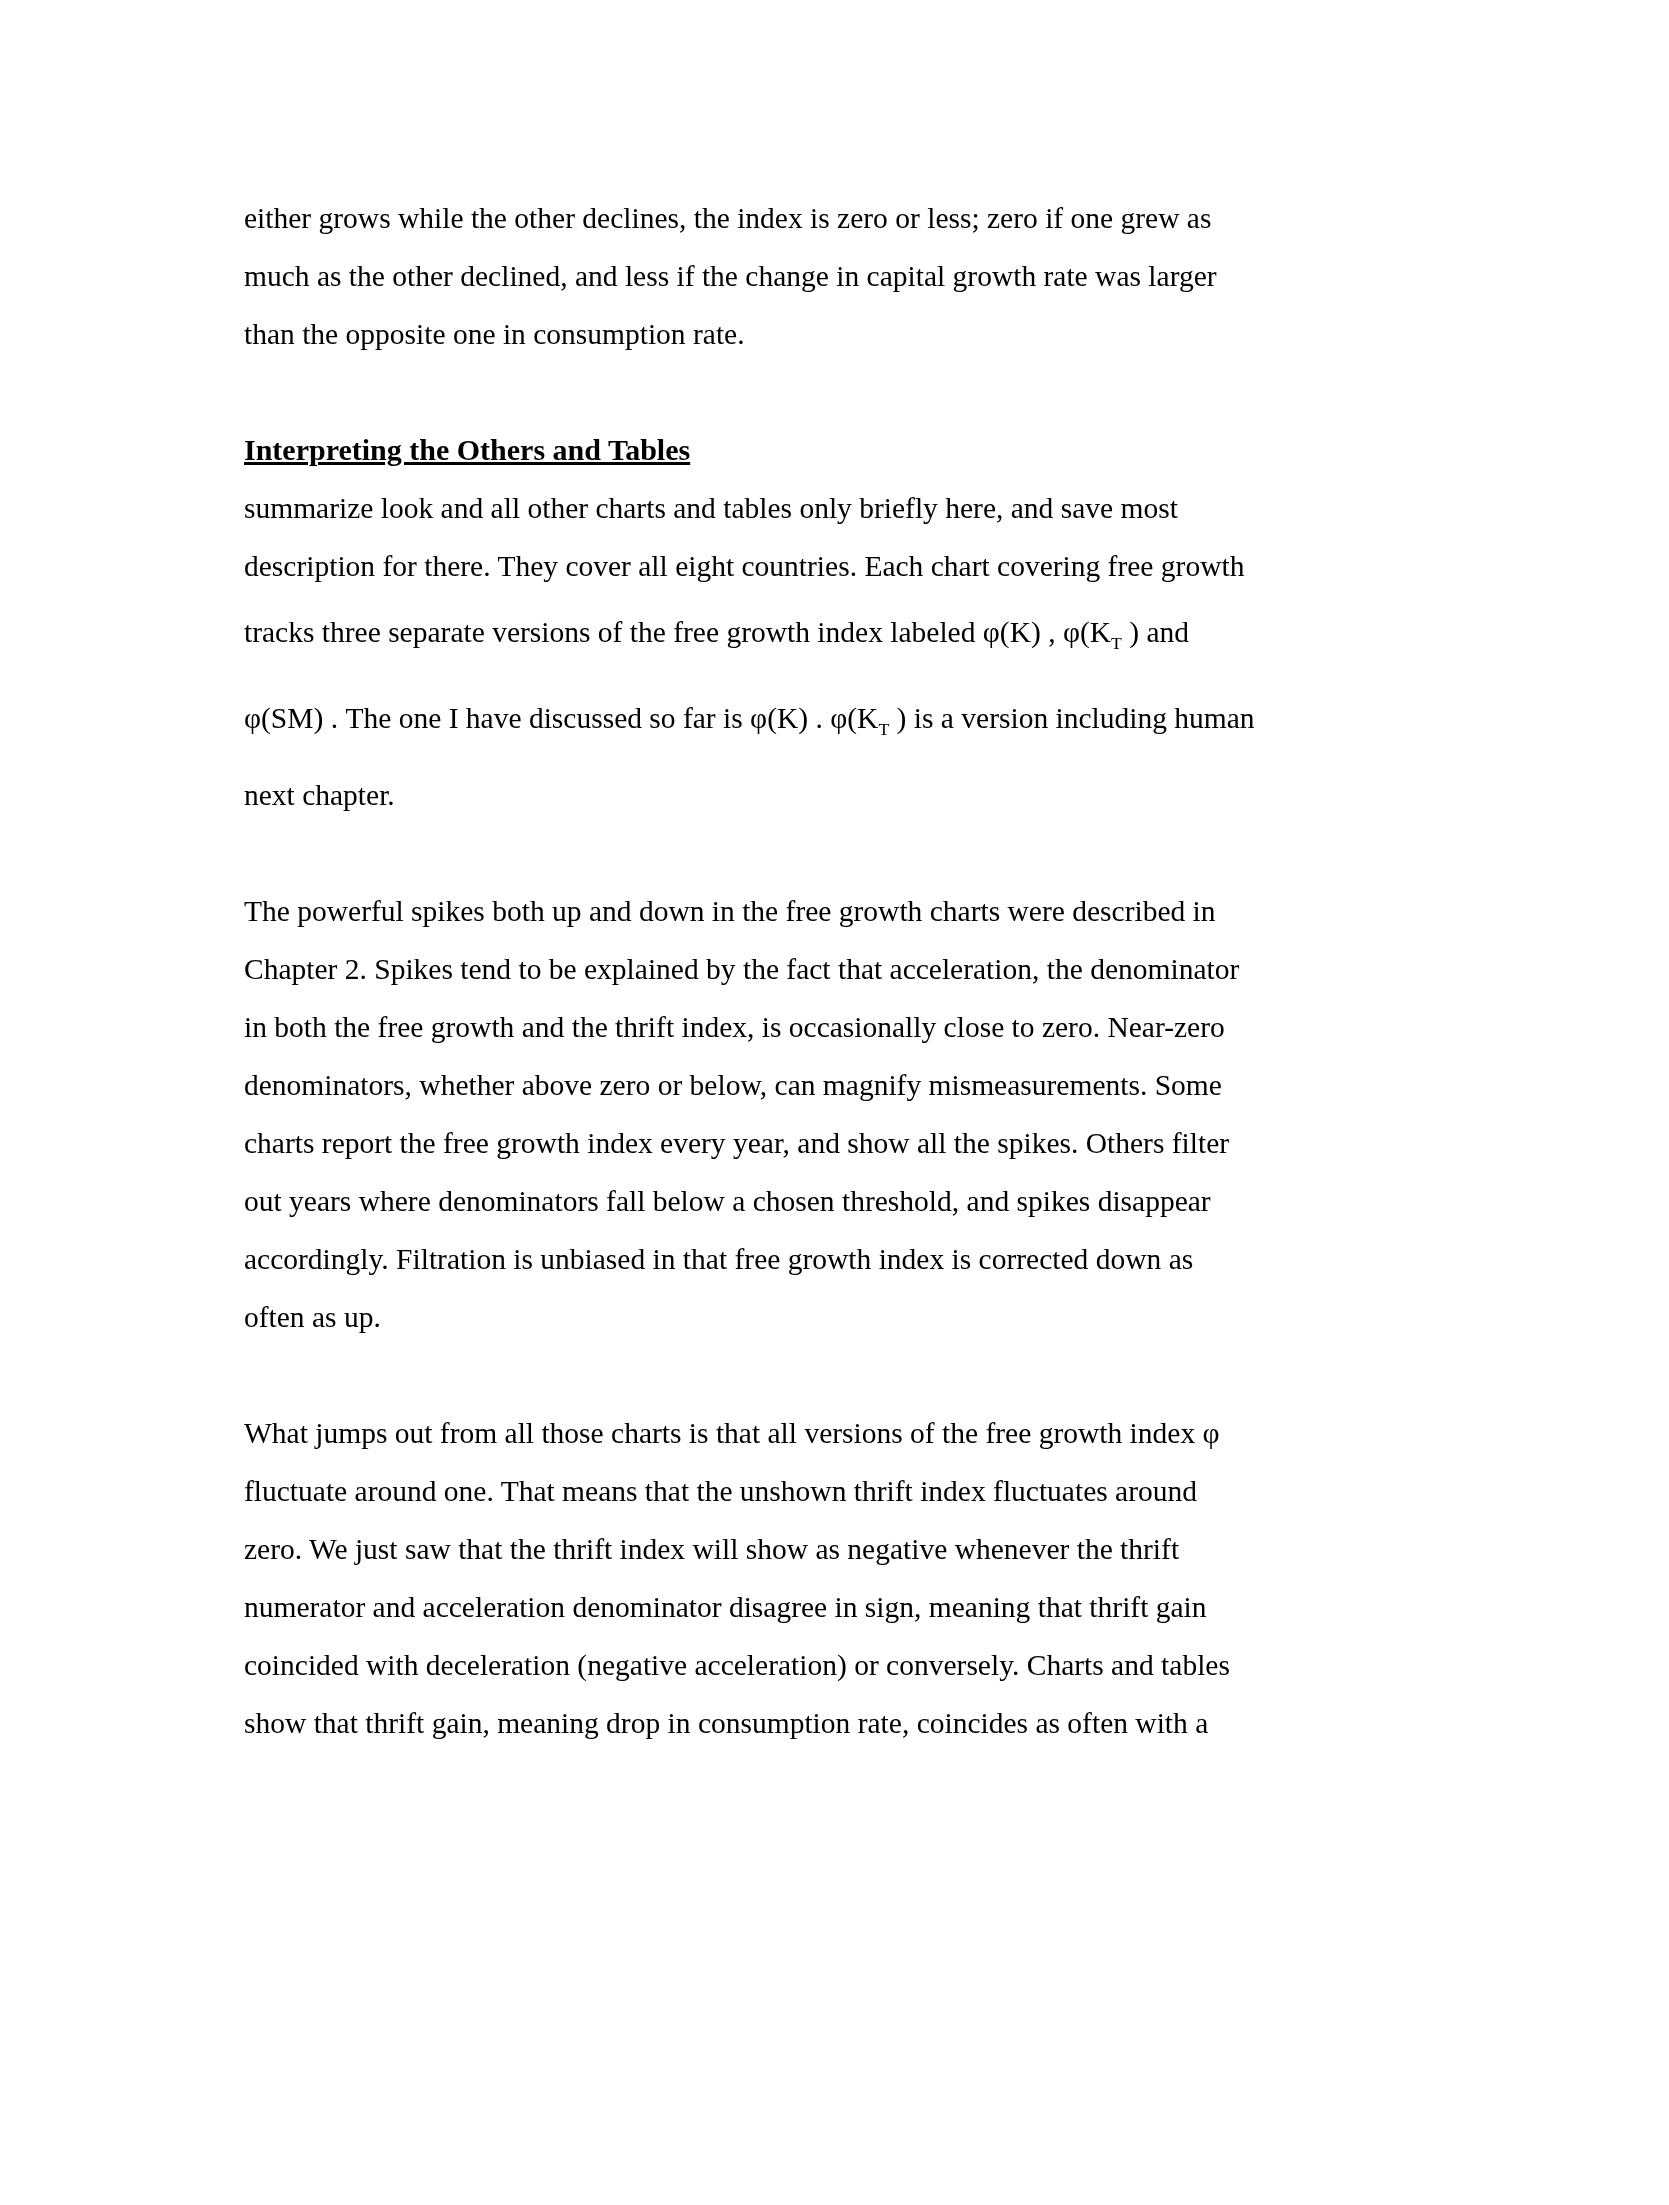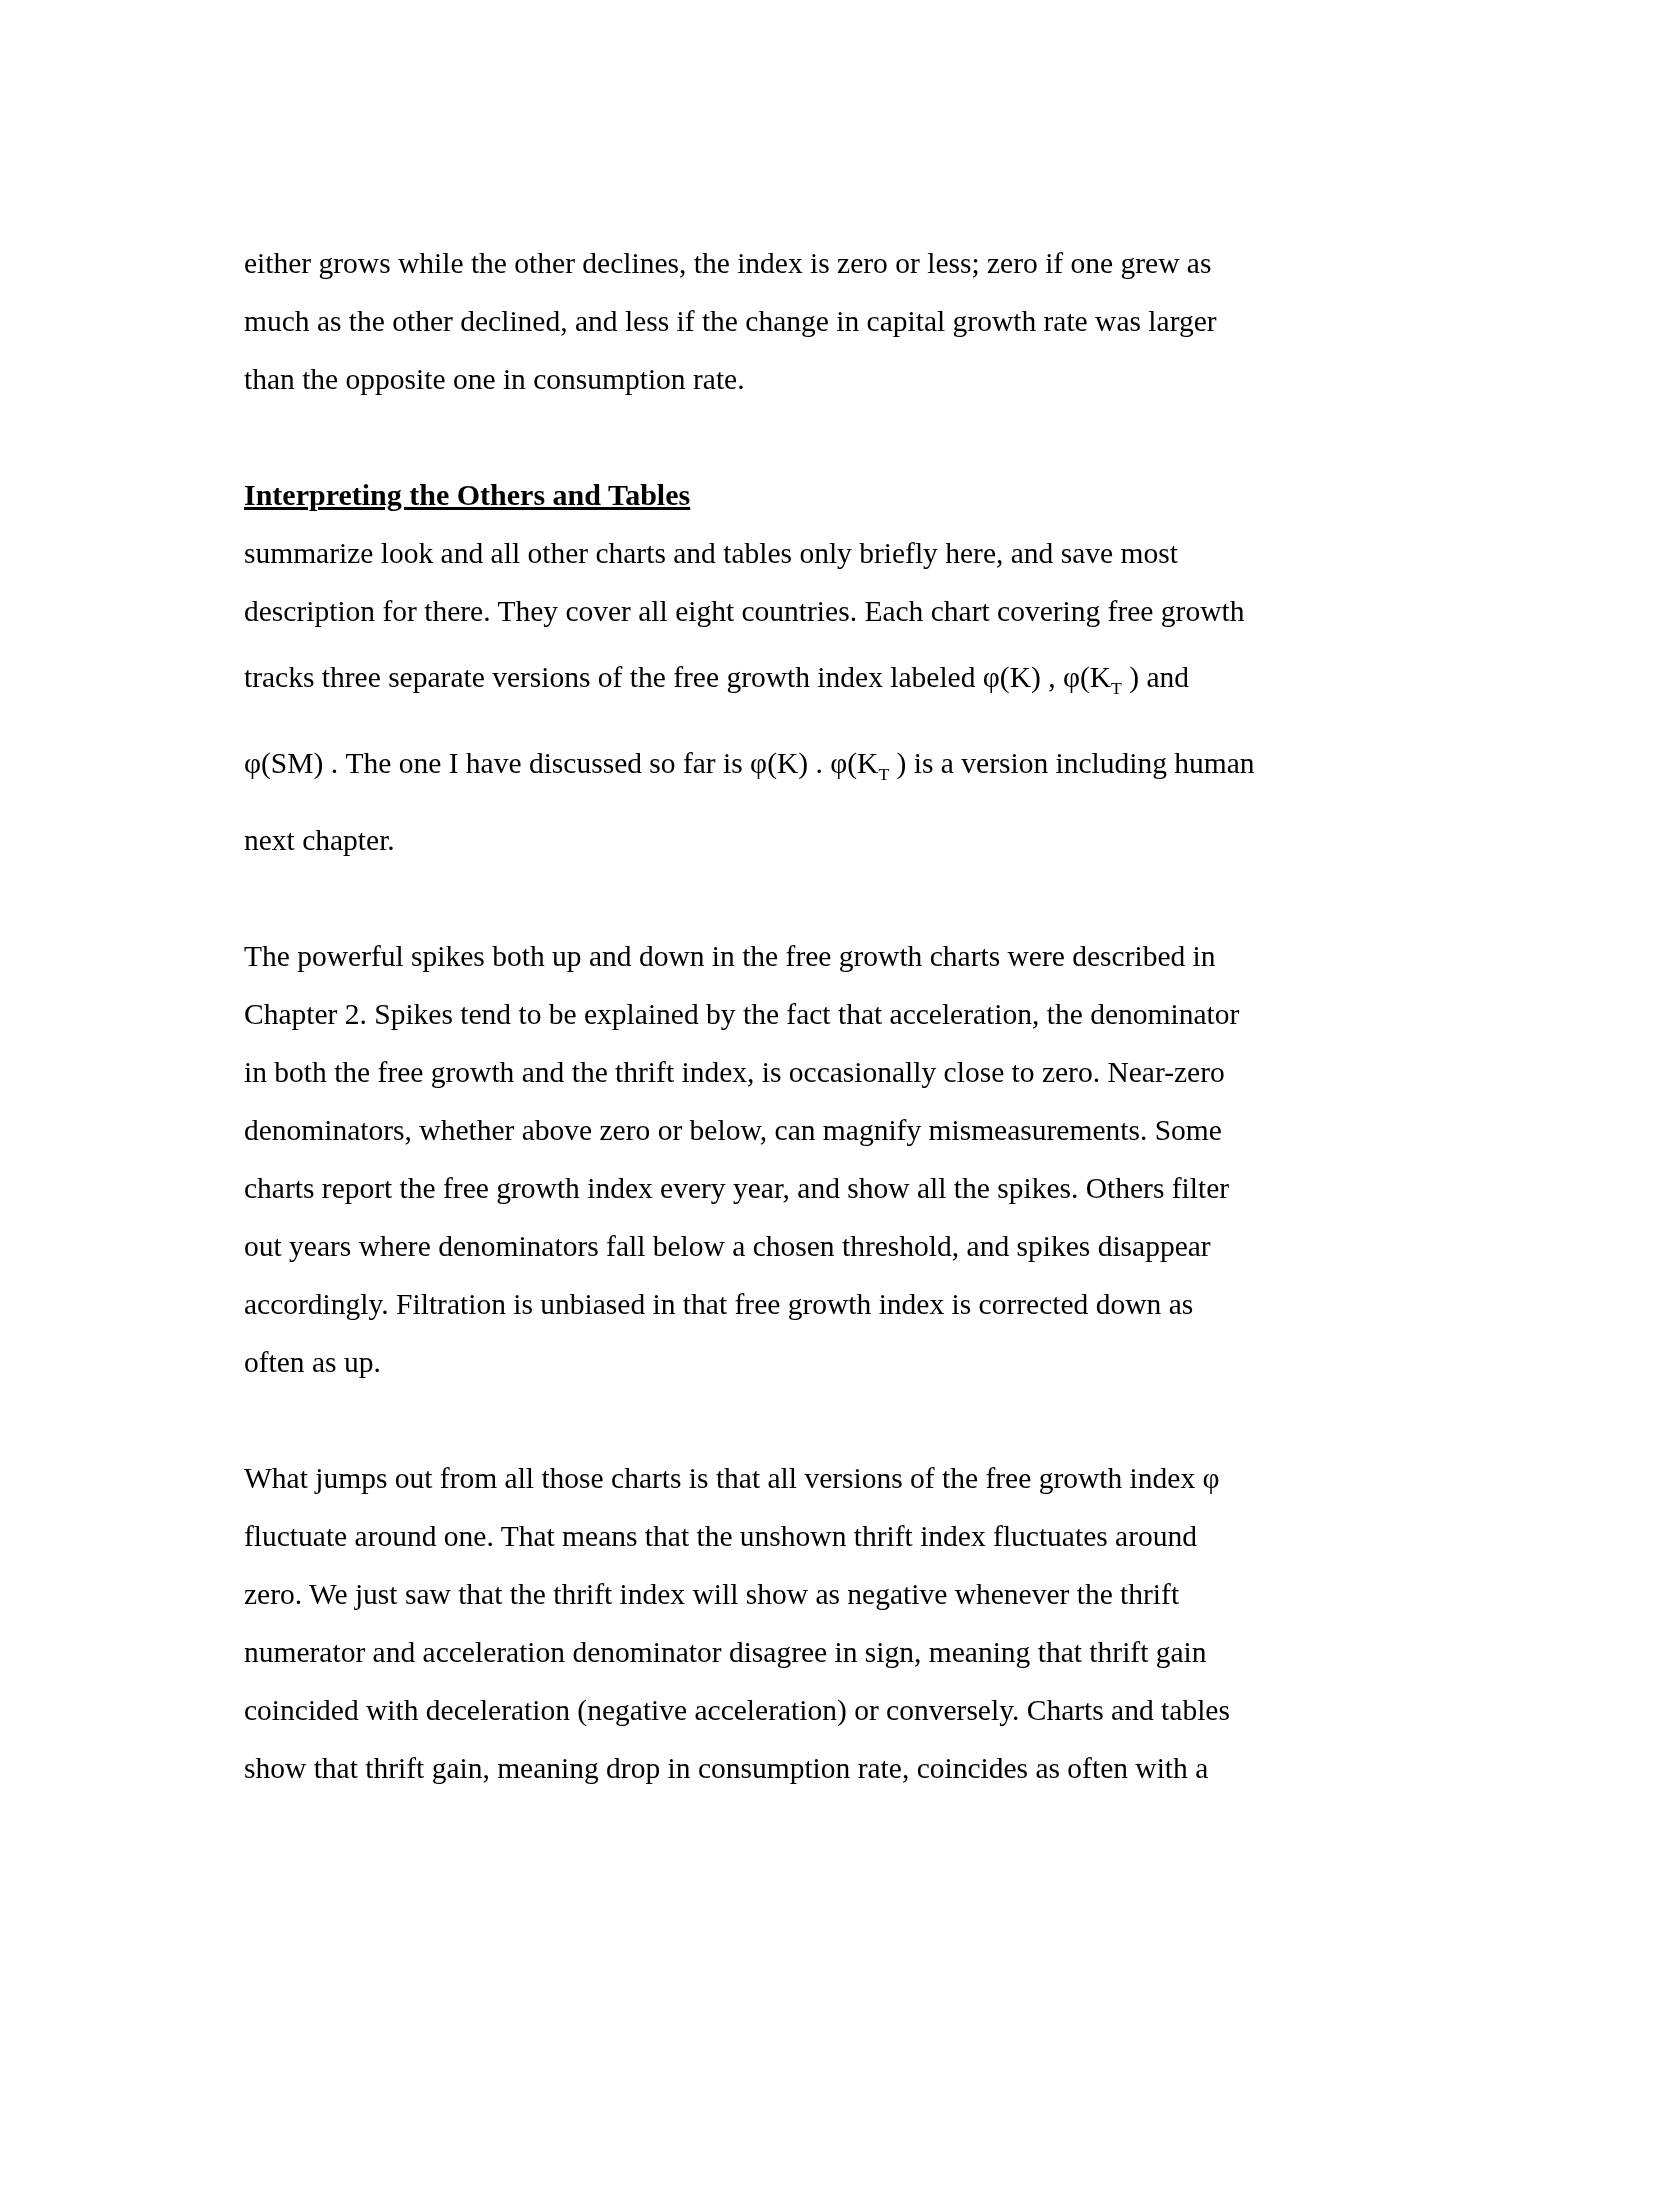--- a/index.html
+++ b/index.html
@@ -8,21 +8,20 @@
     background: #ffffff;
   }
   .page {
     position: relative;
     width: 1669px;
     height: 1745px;
     background: #ffffff;
     color: #000000;
     font-family: "Liberation Serif", "DejaVu Serif", serif;
     overflow: hidden;
-    margin-top: 45px;
   }
   .content {
     position: absolute;
     left: 244px;
     top: 189px;
     width: 1191px;
     font-size: 29.5px;
   }
   .para {
     white-space: pre-line;

